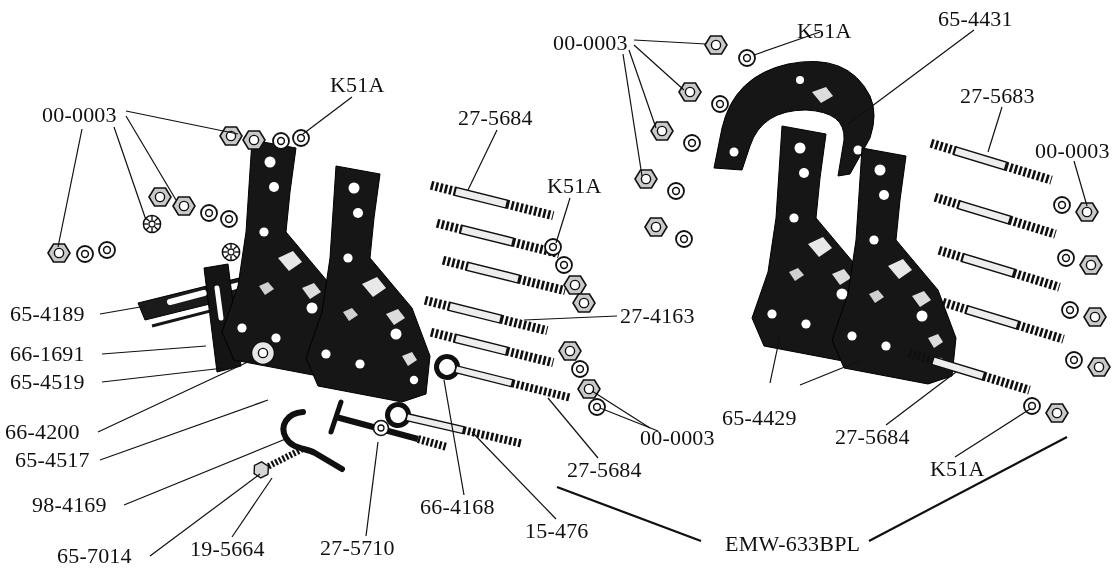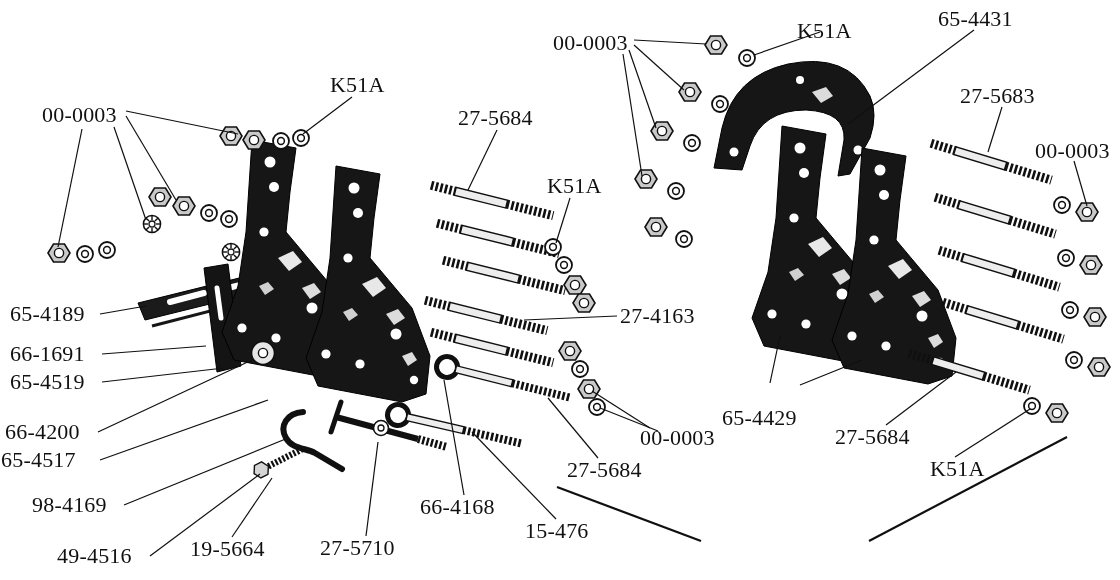--- a/index.html
+++ b/index.html
@@ -227,32 +227,33 @@
 </svg>
 
 <div class="lbl" style="left:42px;top:103px">00-0003</div>
 <div class="lbl" style="left:330px;top:73px">K51A</div>
 <div class="lbl" style="left:458px;top:106px">27-5684</div>
 <div class="lbl" style="left:547px;top:174px">K51A</div>
 <div class="lbl" style="left:10px;top:302px">65-4189</div>
 <div class="lbl" style="left:10px;top:342px">66-1691</div>
 <div class="lbl" style="left:10px;top:370px">65-4519</div>
 <div class="lbl" style="left:5px;top:420px">66-4200</div>
-<div class="lbl" style="left:1px;top:448px">65-4517</div>
+<div class="lbl" style="left:15px;top:448px">65-4517</div>
 <div class="lbl" style="left:32px;top:493px">98-4169</div>
-<div class="lbl" style="left:57px;top:544px">49-4516</div>
+<div class="lbl" style="left:57px;top:544px">65-7014</div>
 <div class="lbl" style="left:190px;top:537px">19-5664</div>
 <div class="lbl" style="left:320px;top:536px">27-5710</div>
 <div class="lbl" style="left:420px;top:495px">66-4168</div>
 <div class="lbl" style="left:525px;top:519px">15-476</div>
 <div class="lbl" style="left:620px;top:304px">27-4163</div>
 <div class="lbl" style="left:640px;top:426px">00-0003</div>
 <div class="lbl" style="left:567px;top:458px">27-5684</div>
 <div class="lbl" style="left:553px;top:31px">00-0003</div>
 <div class="lbl" style="left:797px;top:19px">K51A</div>
 <div class="lbl" style="left:938px;top:7px">65-4431</div>
 <div class="lbl" style="left:960px;top:84px">27-5683</div>
 <div class="lbl" style="left:1035px;top:139px">00-0003</div>
 <div class="lbl" style="left:722px;top:406px">65-4429</div>
 <div class="lbl" style="left:835px;top:425px">27-5684</div>
 <div class="lbl" style="left:930px;top:457px">K51A</div>
+<div class="lbl" style="left:725px;top:532px">EMW-633BPL</div>
 
 </div>
 
 </body></html>

